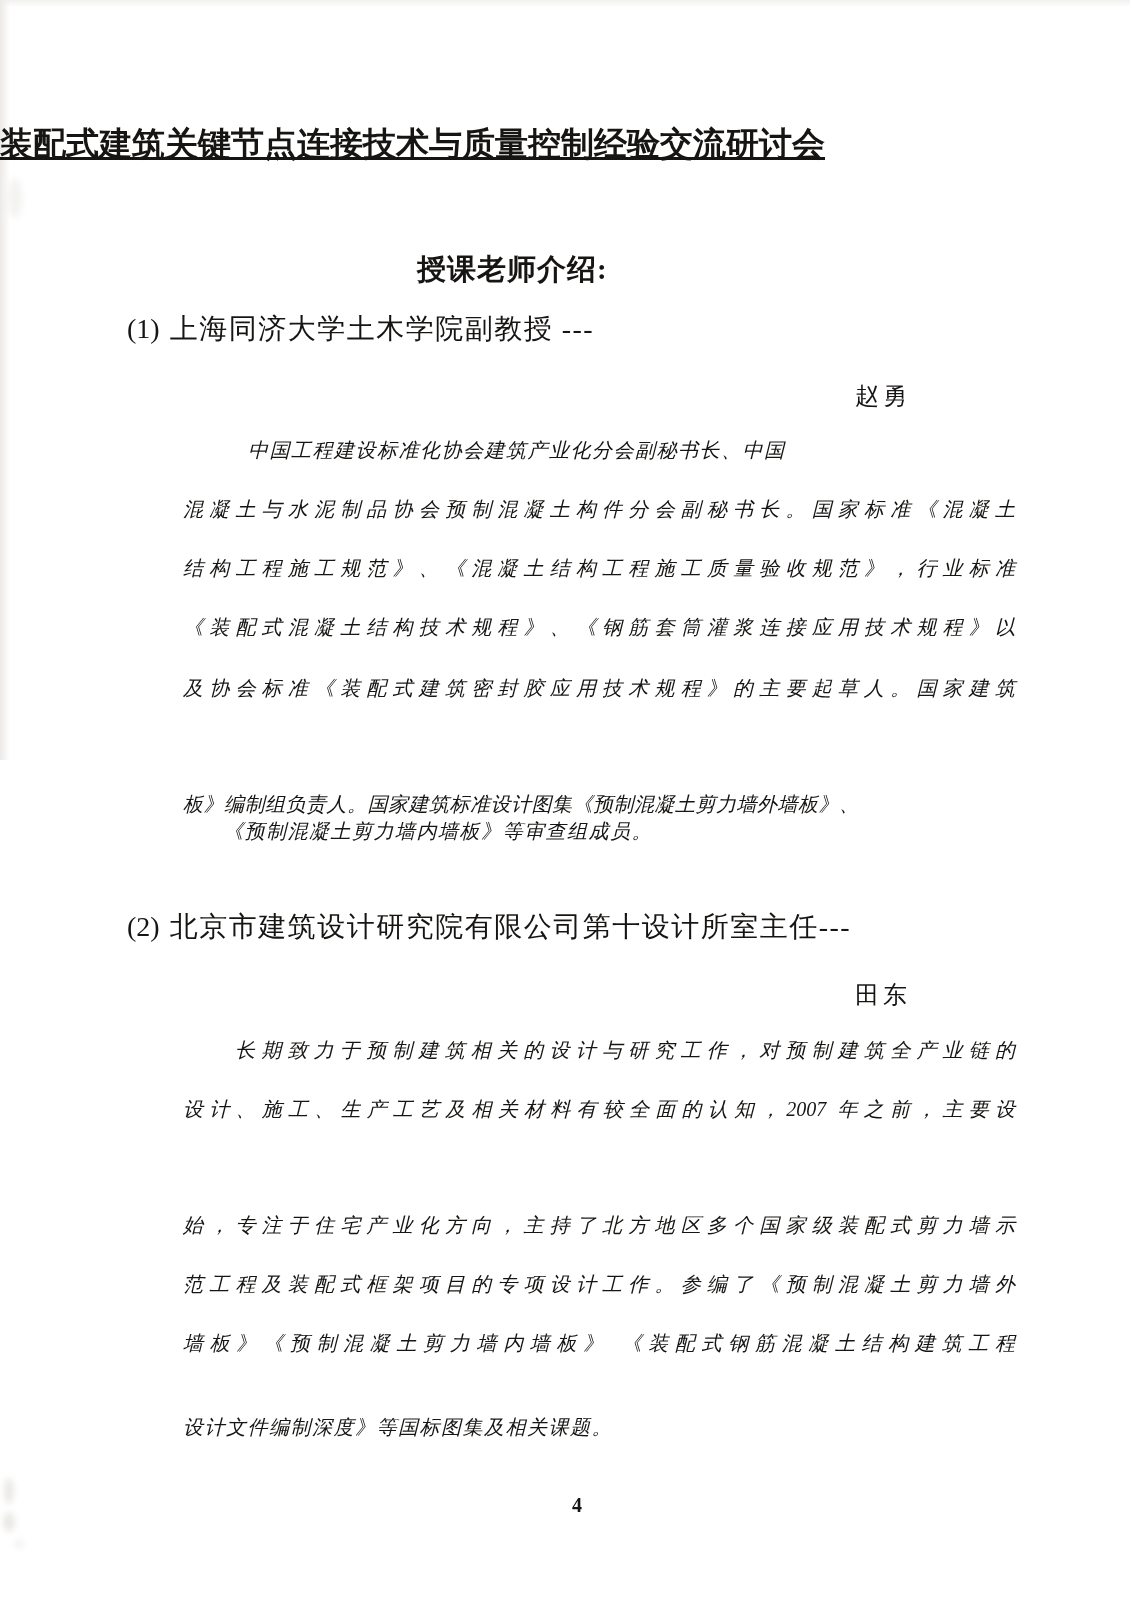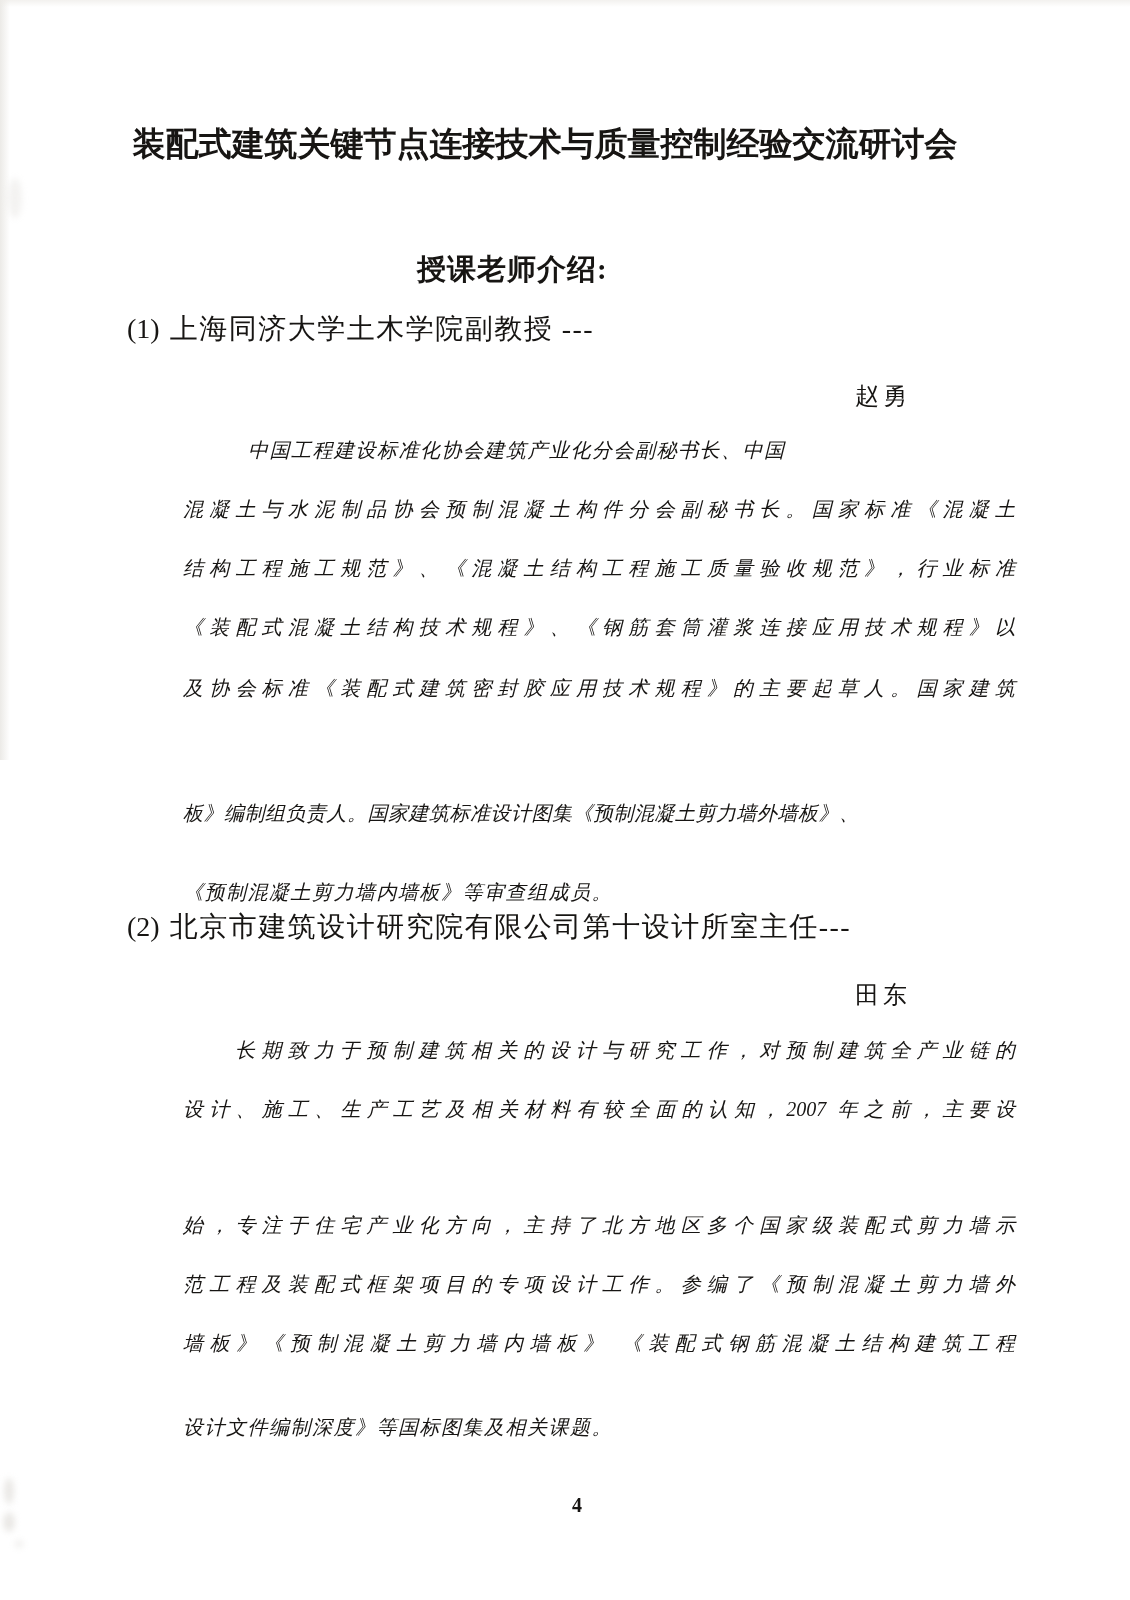--- a/index.html
+++ b/index.html
@@ -41,25 +41,25 @@
   .smudge.s1 { left: 4px; top: 1478px; width: 10px; height: 26px; }
   .smudge.s2 { left: 3px; top: 1512px; width: 12px; height: 20px; }
   .smudge.s3 { left: 14px; top: 1540px; width: 10px; height: 8px; opacity: 0.35; }
   .smudge.s4 { left: 8px; top: 178px; width: 14px; height: 40px; opacity: 0.3; }
 
   .doc-title {
     position: absolute;
     top: 122px;
     left: 0; right: 0;
     padding-right: 40px;
-    text-align: center;
     font-size: 33px;
     font-weight: bold;
     letter-spacing: 0px;
     white-space: nowrap;
+    text-decoration: underline;
   }
   .section-heading {
     position: absolute;
     top: 250px;
     left: 417px;
     font-size: 29px;
     font-weight: bold;
     letter-spacing: 1px;
     white-space: nowrap;
   }
@@ -97,22 +97,22 @@
     text-align-last: justify;
     letter-spacing: 0;
   }
   
   .p1-0 { top: 437px;  left: 248px; width: auto; letter-spacing: 1.5px; }
   .p1-1 { top: 496px; }
   .p1-2 { top: 555px; }
   .p1-3 { top: 614px; }
   .p1-4 { top: 675px; }
   .p1-5 { top: 733px; }
-  .p1-6 { top: 791px; margin-top: 9px; }
-  .p1-7 { top: 879px; width: auto; letter-spacing: 1.5px; }
+  .p1-6 { top: 791px; }
+  .p1-7 { top: 818px; width: auto; letter-spacing: 1.5px; margin-left: 40px; }
   
   .p2-0 { top: 1037px; left: 235px; width: 780px; }
   .p2-1 { top: 1096px; }
   .p2-2 { top: 1154px; }
   .p2-3 { top: 1212px; }
   .p2-4 { top: 1271px; }
   .p2-5 { top: 1330px; }
   .p2-6 { top: 1388px; width: auto; letter-spacing: 1.5px; margin-top: 26px; }
 
   .page-number {

